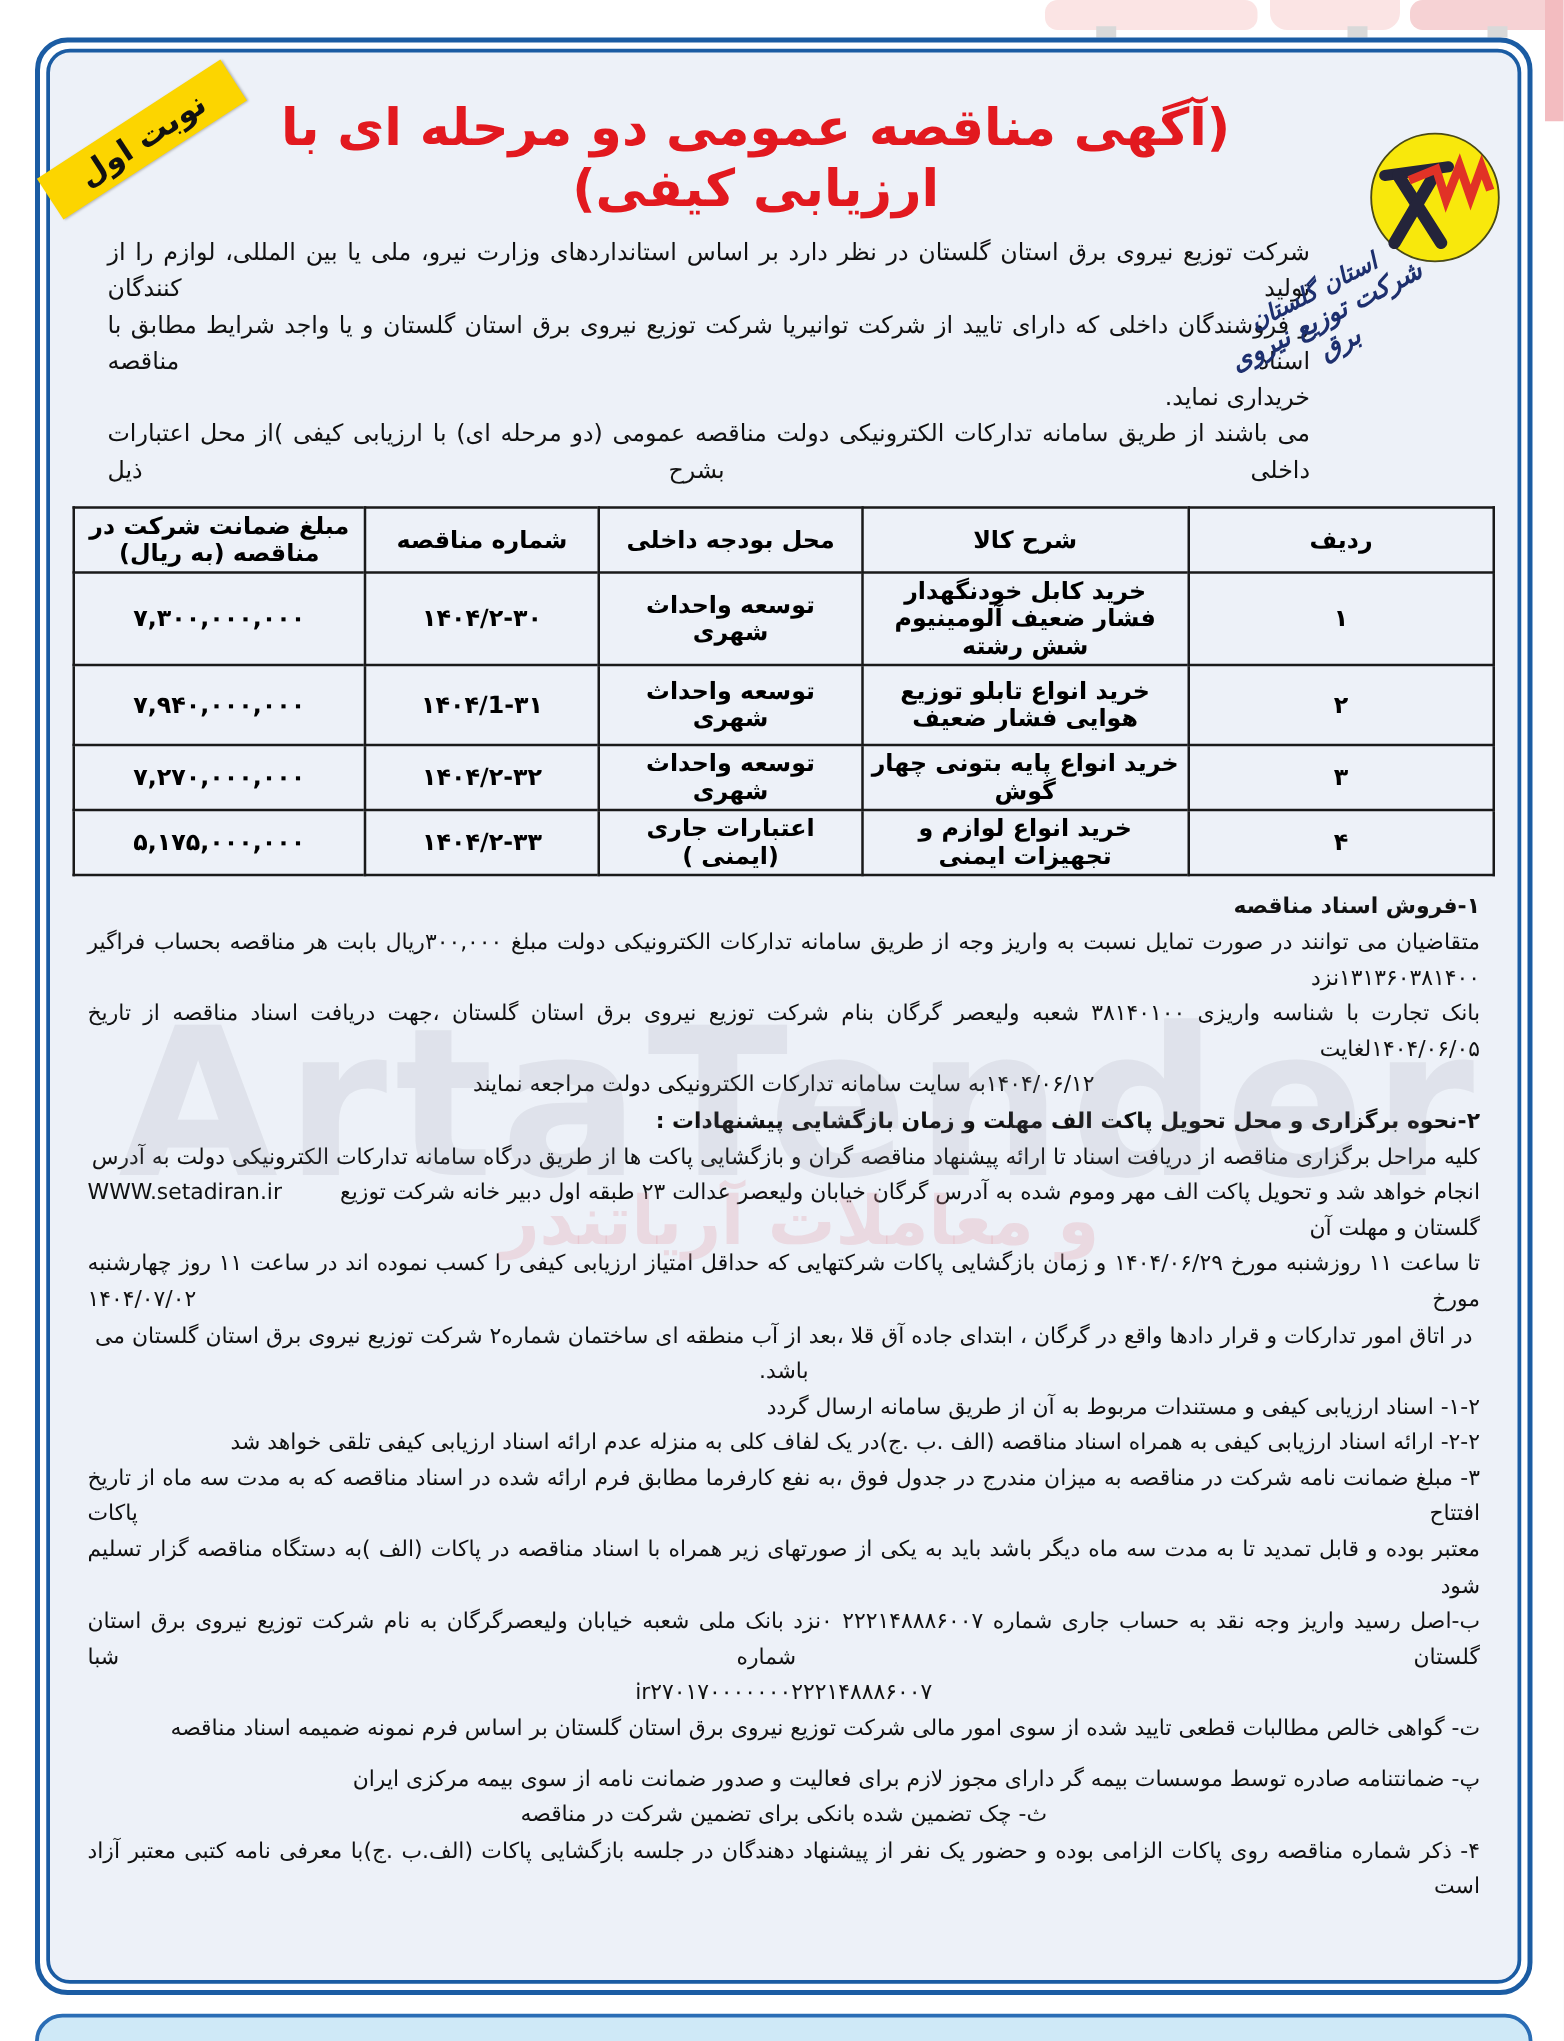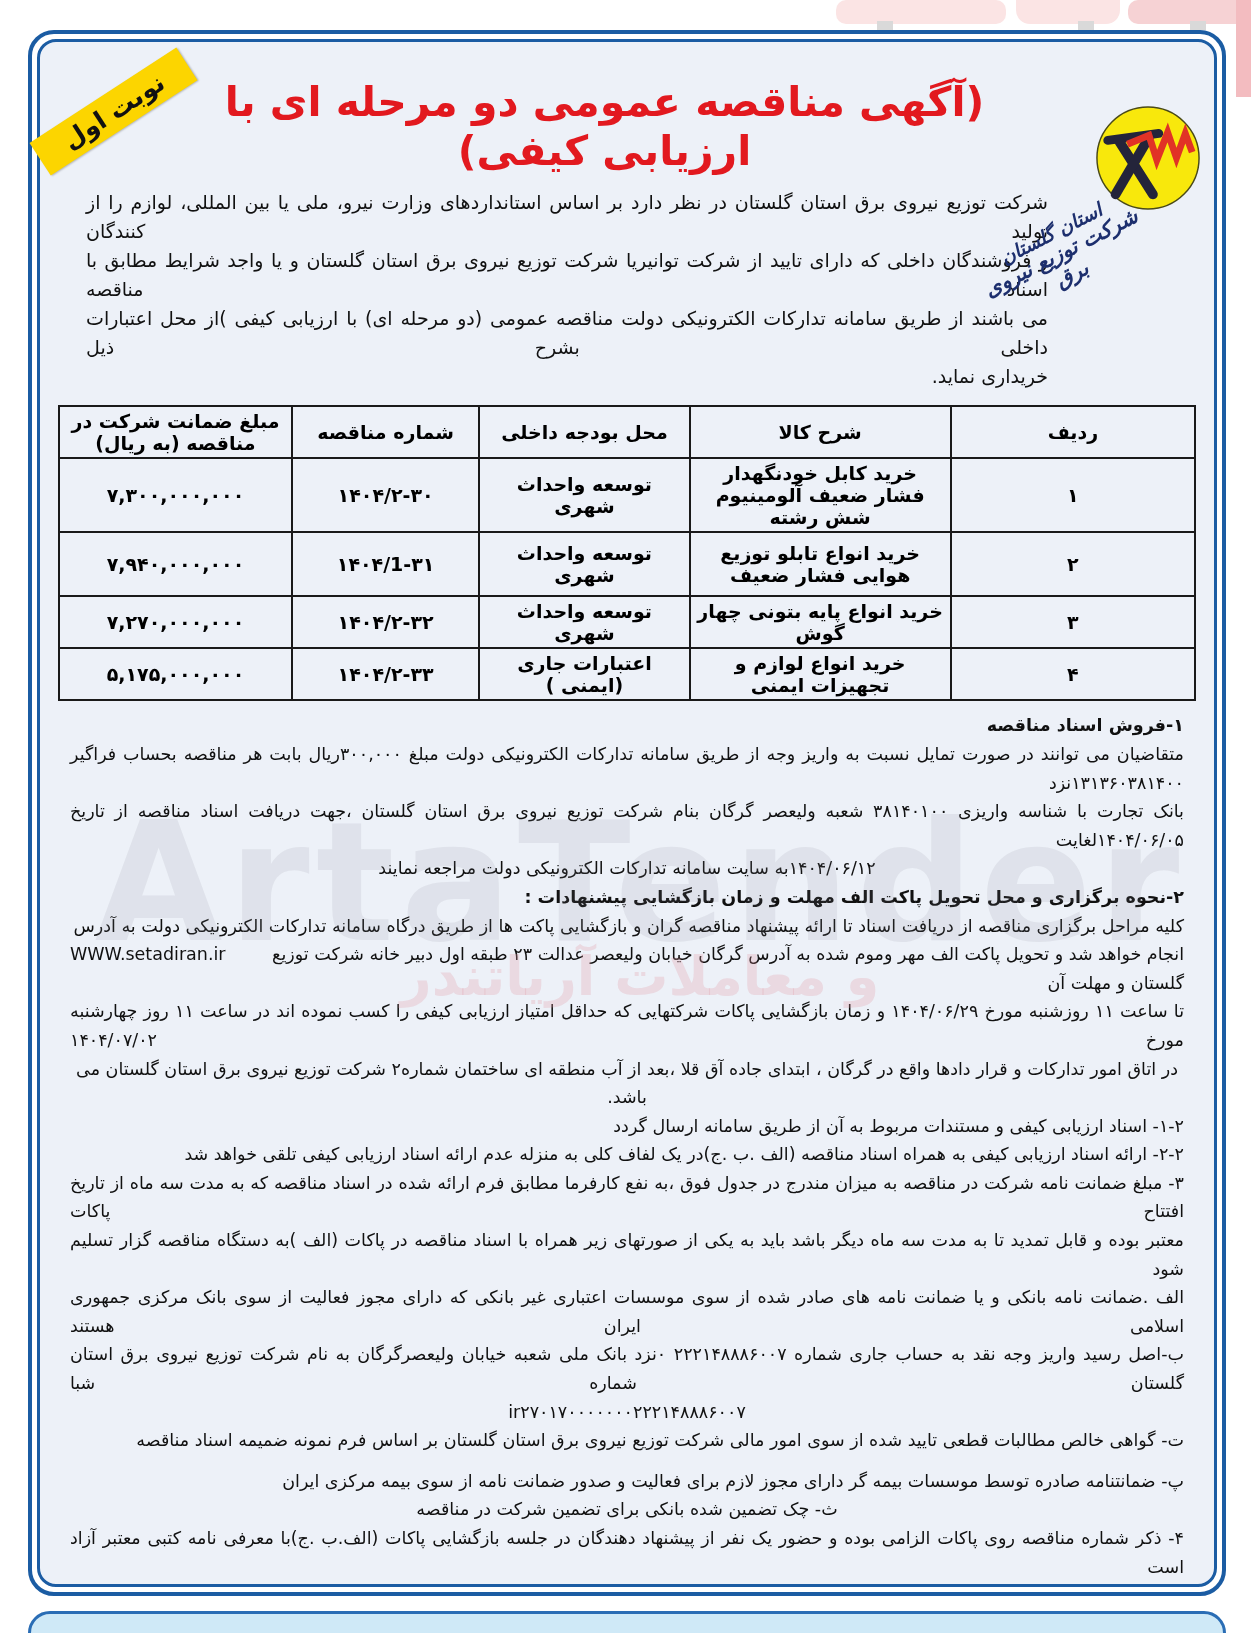--- a/index.html
+++ b/index.html
@@ -115,22 +115,22 @@
         <div class="l1">استان گلستان</div>
         <div class="l2">شرکت توزیع نیروی برق</div>
       </div>
     </div>
 
     <div class="title">(آگهی مناقصه عمومی دو مرحله ای با ارزیابی کیفی)</div>
 
     <div class="intro">
         <div class="line align-justify"><span>شرکت توزیع نیروی برق استان گلستان در نظر دارد بر اساس استانداردهای وزارت نیرو، ملی یا  بین المللی، لوازم را از تولید کنندگان</span></div>
         <div class="line align-justify"><span>و فروشندگان داخلی که دارای تایید از شرکت توانیریا شرکت توزیع نیروی برق استان گلستان و یا واجد شرایط مطابق با اسناد مناقصه</span></div>
+        <div class="line align-right"><span>خریداری نماید.</span></div>
         <div class="line align-justify"><span>می باشند از طریق سامانه تدارکات الکترونیکی دولت مناقصه عمومی (دو مرحله ای) با ارزیابی کیفی )از محل اعتبارات داخلی بشرح ذیل</span></div>
-        <div class="line align-right"><span>خریداری نماید.</span></div>
       </div>
 
     <table class="tbl">
       <colgroup>
         <col style="width:21.5%">
           <col style="width:23%">
           <col style="width:18.5%">
           <col style="width:16.5%">
           <col style="width:20.5%">
       </colgroup>
@@ -185,21 +185,20 @@
         <div class="line align-between">
           <span>انجام خواهد شد و تحویل پاکت الف مهر وموم شده به آدرس گرگان خیابان ولیعصر عدالت ۲۳ طبقه اول دبیر خانه شرکت توزیع گلستان و مهلت آن</span>
           <span class="url">WWW.setadiran.ir</span>
         </div>
         <div class="line align-justify"><span>تا ساعت ۱۱ روزشنبه مورخ ۱۴۰۴/۰۶/۲۹ و زمان بازگشایی پاکات شرکتهایی که حداقل امتیاز ارزیابی کیفی را کسب نموده اند در ساعت ۱۱ روز چهارشنبه مورخ ۱۴۰۴/۰۷/۰۲</span></div>
         <div class="line align-center"><span>در اتاق امور تدارکات و قرار دادها واقع در گرگان ، ابتدای جاده آق قلا ،بعد از آب منطقه ای ساختمان شماره۲ شرکت توزیع نیروی برق استان گلستان می باشد.</span></div>
         <div class="line align-right"><span>۱-۲- اسناد ارزیابی کیفی و مستندات مربوط به آن از طریق سامانه ارسال گردد</span></div>
         <div class="line align-right"><span>۲-۲- ارائه اسناد ارزیابی کیفی به همراه اسناد مناقصه (الف .ب .ج)در یک لفاف کلی به منزله عدم ارائه اسناد ارزیابی کیفی تلقی خواهد شد</span></div>
         <div class="line align-justify"><span>۳- مبلغ ضمانت نامه شرکت در مناقصه به میزان مندرج در جدول فوق ،به نفع کارفرما مطابق فرم ارائه شده در اسناد مناقصه که به مدت سه ماه از تاریخ افتتاح پاکات</span></div>
         <div class="line align-justify"><span>معتبر بوده و قابل تمدید تا به مدت سه ماه دیگر باشد باید به یکی از صورتهای زیر همراه با اسناد مناقصه در پاکات (الف )به دستگاه مناقصه گزار تسلیم شود</span></div>
-        <div class="line align-justify"><span>الف .ضمانت نامه بانکی و یا ضمانت نامه های صادر شده از سوی موسسات اعتباری غیر بانکی که دارای مجوز فعالیت از سوی بانک مرکزی جمهوری اسلامی ایران هستند</span></div>
         <div class="line align-justify"><span>ب-اصل رسید واریز وجه نقد به حساب جاری شماره ۲۲۲۱۴۸۸۸۶۰۰۷ ۰نزد بانک ملی شعبه خیابان ولیعصرگرگان به نام شرکت توزیع نیروی برق استان گلستان شماره شبا</span></div>
         <div class="line align-center" dir="ltr"><span>ir۲۷۰۱۷۰۰۰۰۰۰۰۲۲۲۱۴۸۸۸۶۰۰۷</span></div>
         <div class="line align-right"><span>ت- گواهی خالص مطالبات قطعی تایید شده از سوی امور مالی شرکت توزیع نیروی برق استان گلستان بر اساس فرم نمونه ضمیمه اسناد مناقصه</span></div>
         <div class="line align-right gap"><span>پ- ضمانتنامه صادره توسط موسسات بیمه گر دارای مجوز لازم برای فعالیت و صدور ضمانت نامه از سوی بیمه مرکزی ایران</span></div>
         <div class="line align-center"><span>ث- چک تضمین شده بانکی برای تضمین شرکت در مناقصه</span></div>
         <div class="line align-justify"><span>۴- ذکر شماره مناقصه روی پاکات الزامی بوده و حضور یک نفر از پیشنهاد دهندگان در جلسه بازگشایی پاکات (الف.ب .ج)با معرفی نامه کتبی معتبر آزاد است</span></div>
       </div>
 
     <div class="wm">
       <div class="lat">ArtaTender</div>

